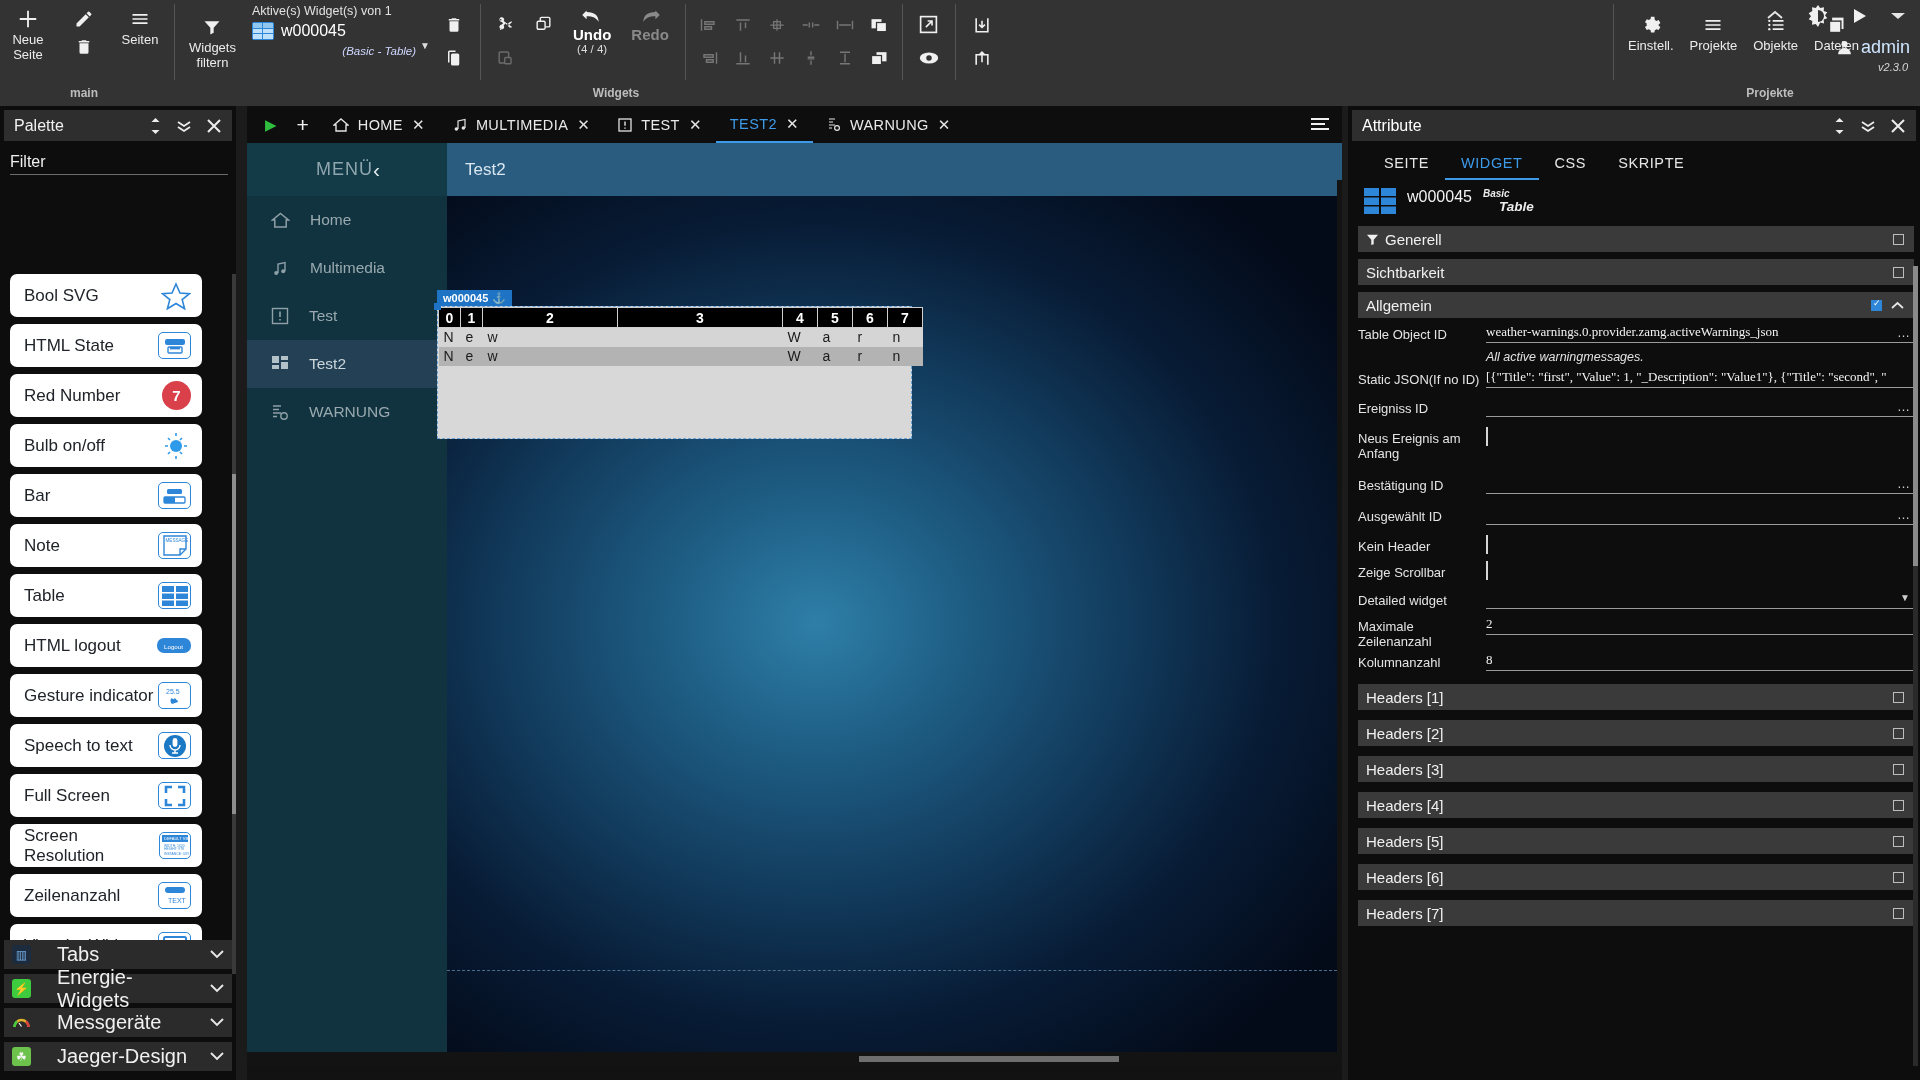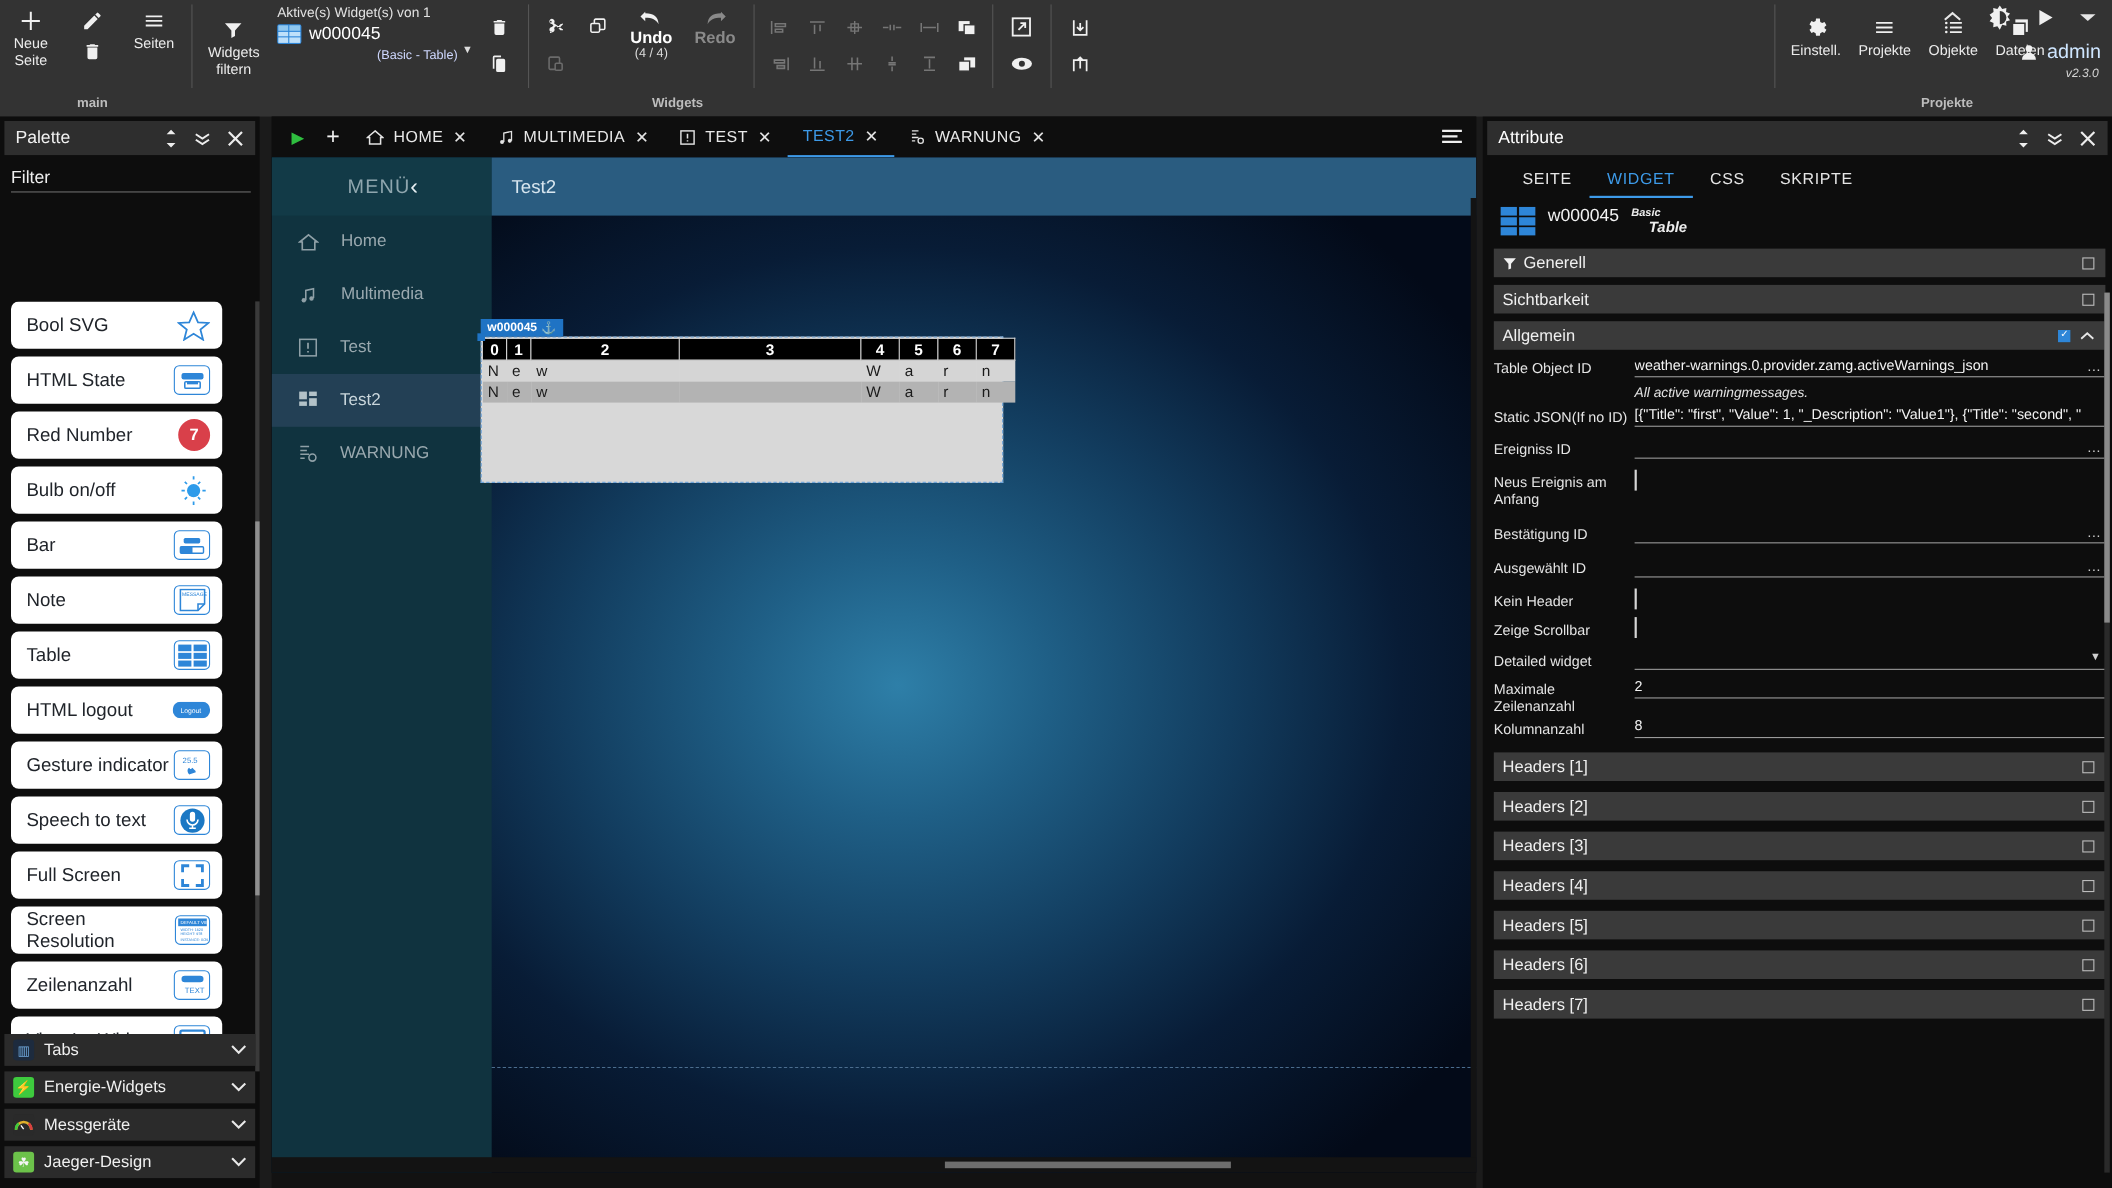--- a/index.html
+++ b/index.html
@@ -36,21 +36,21 @@
   
   .icgrid { display:grid; grid-template-columns:repeat(6,34px); grid-auto-rows:33px; align-items:center; justify-items:center; padding-top:8px;}
   .icgrid2 { display:grid; grid-template-columns:repeat(2,38px); grid-auto-rows:33px; align-items:center; justify-items:center; padding-top:8px;}
   .icgrid1 { display:grid; grid-template-columns:repeat(1,40px); grid-auto-rows:33px; align-items:center; justify-items:center; padding-top:8px;}
   .dim { opacity:.42; }
 
   .widgetsel { display:flex; flex-direction:column; padding:4px 4px 0 8px; min-width:190px;}
   .widgetsel .t1 { font-size:12.5px; color:#e2e2e2; margin-bottom:4px;}
   .widgetsel .row2 { display:flex; align-items:center; gap:7px;}
   .widgetsel .wname { font-size:16px; color:#fff; }
-  .widgetsel .t3 { font-size:11.5px; color:#cfd8ff; text-align:left; padding-right:20px; margin-top:5px;}
+  .widgetsel .t3 { font-size:11.5px; color:#cfd8ff; text-align:left; padding-right:20px; margin-top:5px;font-style:italic;}
   .tbl-ic { width:22px; height:18px; background:#2e86d8; border-radius:2px; display:grid;
             grid-template-columns:1fr 1fr; grid-template-rows:1fr 1fr 1fr; gap:1px; padding:1px;}
   .tbl-ic i { background:#bfe0fa; display:block; }
   .tbl-ic i.h { background:#8fc7ef; }
 
   .undo-wrap{ display:flex; flex-direction:column; align-items:center; padding:6px 10px 0;}
   .undo-wrap .lb{font-size:15px;font-weight:bold;color:#fff;}
   .undo-wrap .sb{font-size:11.5px;color:#ddd;}
   .redo-wrap .lb{color:#8a8a8a;}
 
@@ -81,21 +81,21 @@
   .pal-scroll i { position:absolute; left:0; top:200px; width:4px; height:340px; background:#8e8e8e; display:block;}
   .mini { width:33px; height:27px; border:1.6px solid #2e86d8; border-radius:5px; display:flex;
           align-items:center; justify-content:center; background:#fff; overflow:hidden;}
   .badge-red { width:29px; height:29px; border-radius:50%; background:#d9404a; color:#fff;
                font-size:15px; display:flex; align-items:center; justify-content:center; font-weight:bold;}
   .pal-cats { position:absolute; left:4px; bottom:4px; width:228px; }
   .pal-cat {
     height:29px; background:#2b2b2b; margin-bottom:5px; display:flex; align-items:center;
     padding:0 8px; gap:9px; cursor:pointer;
   }
-  .pal-cat .cname { font-size:15px; color:#f0f0f0; flex:1; }
+  .pal-cat .cname { font-size:20px; color:#f0f0f0; flex:1;margin-left:17px; }
   .cat-ic { width:19px; height:19px; border-radius:3px; display:flex;align-items:center;justify-content:center; font-size:12px;}
 
   
   .center { position:absolute; left:247px; top:106px; width:1095px; height:974px; background:#121212; }
   .tabbar { height:37px; background:#0e0e0e; display:flex; align-items:center; gap:0px; padding-left:8px; position:relative;}
   .tabbar .play { color:#2fbe3f; font-size:15px; padding:0 10px; cursor:pointer;}
   .tabbar .plus { color:#f0f0f0; font-size:21px; padding:0 10px; cursor:pointer;}
   .tab { display:flex; align-items:center; gap:9px; padding:0 14px; height:37px; font-size:14.5px;
          letter-spacing:.4px; color:#e9e9e9; cursor:pointer; }
   .tab.active { color:#3d9ae8; border-bottom:2px solid #3d9ae8; }
@@ -151,21 +151,21 @@
   .sec .sname { font-size:15px; color:#f0f0f0; display:flex; align-items:center; gap:6px;}
   .sqr { width:11px; height:11px; border:1.5px solid #bdbdbd; }
   .sqr.blue { background:#2e86d8; border-color:#2e86d8; position:relative;}
   .sqr.blue:after { content:"✓"; color:#fff; font-size:9px; position:absolute; left:1px; top:-3px;}
 
   .props { padding:6px 6px 0 10px; }
   .prow { display:flex; align-items:flex-start; min-height:22px; margin-bottom:3px; }
   .plabel { width:128px; flex:0 0 128px; font-size:13px; color:#e4e4e4; line-height:15px; padding-top:3px;}
   .pval { flex:1; position:relative; }
   .pinput { border-bottom:1px solid #9a9a9a; height:19px; font-size:13px; color:#f3f3f3;
-            white-space:nowrap; overflow:hidden; padding-right:26px;}
+            white-space:nowrap; overflow:hidden; padding-right:26px;font-family:Liberation Serif, serif;}
   .phint { font-size:12.5px; font-style:italic; color:#e2e2e2; line-height:16px;}
   .pdots { position:absolute; right:4px; top:1px; font-size:13px; color:#cfcfcf; cursor:pointer;}
   .pchk { width:12px; height:12px; border:1.5px solid #d5d5d5; margin-top:3px;}
   .pcaret { position:absolute; right:4px; top:2px; font-size:10px; color:#cfcfcf;}
   .attr-vscroll { position:absolute; right:2px; top:160px; width:5px; height:800px; background:#2a2a2a;}
   .attr-vscroll i { position:absolute; left:0; top:0; width:5px; height:300px; background:#8a8a8a; display:block;}
 </style>
 </head>
 <body>
 

